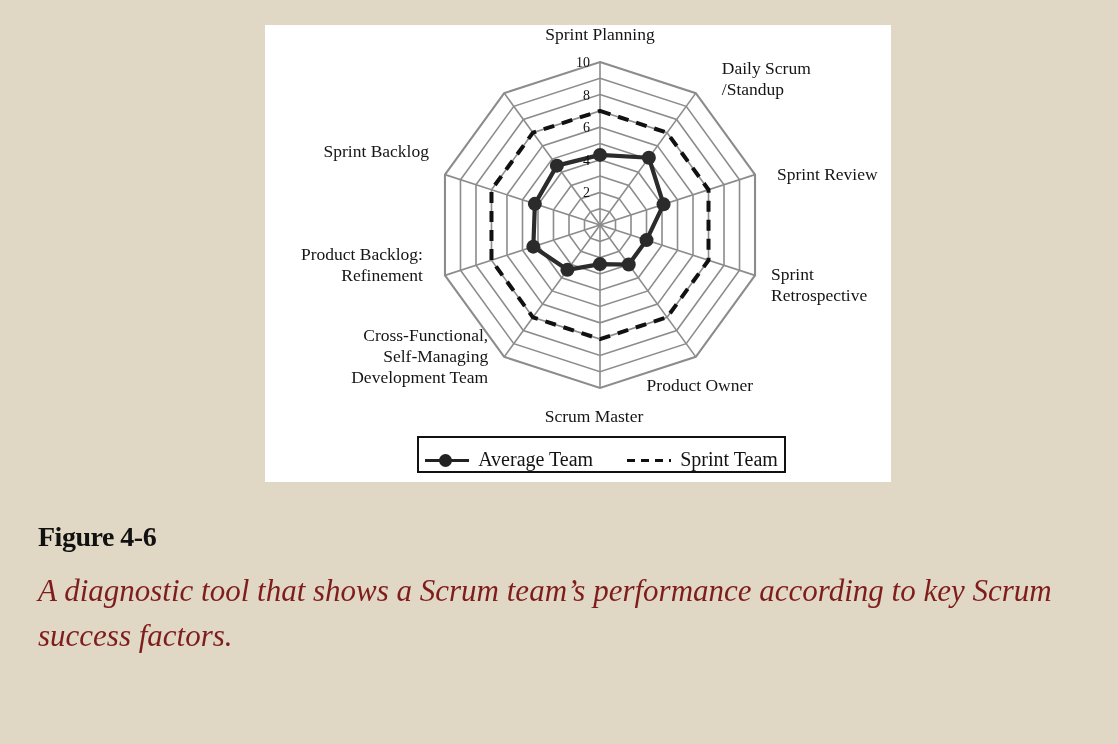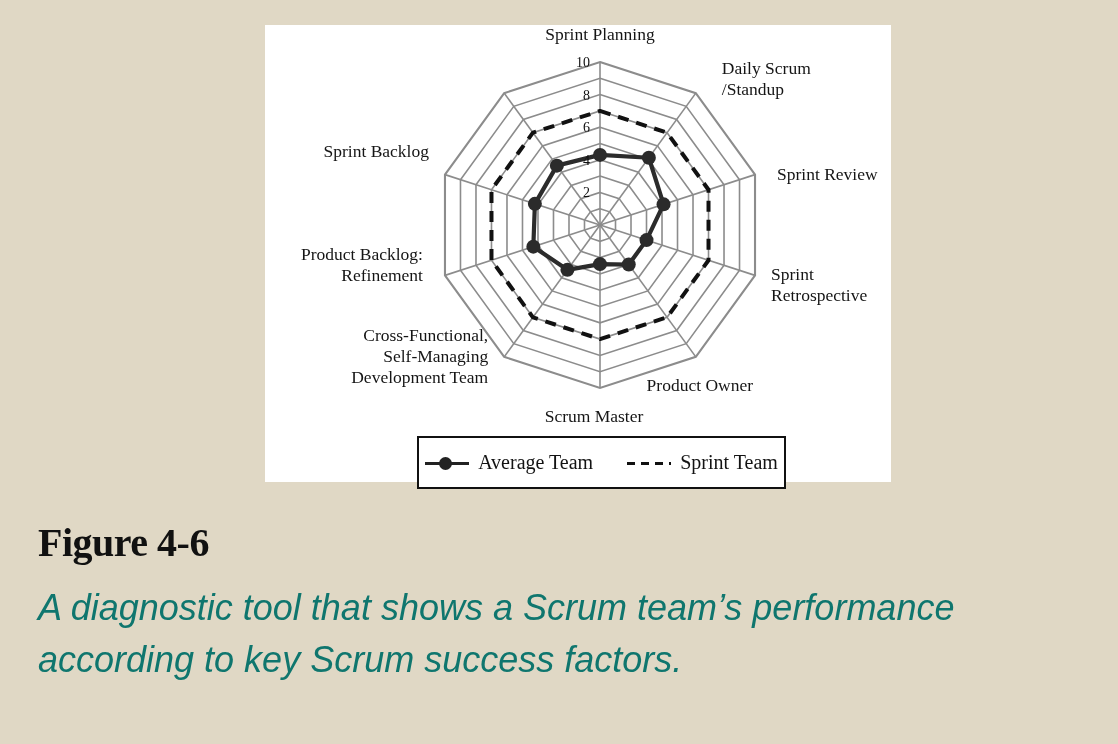--- a/index.html
+++ b/index.html
@@ -30,24 +30,24 @@
     font-size:17.5px;fill:#151515;
   }
   .tick-label{
     font-family:"Liberation Serif", serif;
     font-size:14px;fill:#111;
   }
 
   #legend-box{
     position:absolute;
     left:152px;top:411px;
-    width:369px;height:53px;
+    width:369px;height:37px;
     border:2.5px solid #111;
     background:#fff;
-    display:flex;align-items:center;justify-content:center;
+    display:flex;align-items:flex-end;justify-content:center;
     gap:34px;
     box-sizing:border-box;
   }
   .legend-entry{display:flex;align-items:center;gap:9px;}
   .legend-text{font-size:20px;color:#131313;font-family:"Liberation Serif", serif;white-space:nowrap;}
   .lg-solid{position:relative;width:44px;height:14px;}
   .lg-solid::before{
     content:"";position:absolute;left:0;top:6px;width:44px;height:3.4px;background:#222;
   }
   .lg-solid::after{
@@ -57,27 +57,27 @@
   .lg-dash::before{
     content:"";position:absolute;left:0;top:6px;width:44px;height:3.6px;
     background:repeating-linear-gradient(to right,#111 0 8px,transparent 8px 14px);
   }
 
   #caption{
     position:absolute;left:38px;top:522px;width:1050px;
   }
   #fig-number{
     font-family:"Liberation Serif", serif;
-    font-weight:bold;font-size:40px;color:#111;
+    font-weight:bold;font-size:28px;color:#111;
     letter-spacing:-0.5px;line-height:1.05;
   }
   #fig-caption{
     margin-top:18px;
-    font-family:Liberation Sans, sans-serif;
-    font-style:italic;font-size:36px;color:#0f766e;
+    font-family:Liberation Serif, serif;
+    font-style:italic;font-size:31px;color:#7f1d1d;
     line-height:1.45;
     max-width:1020px;
   }
 </style>
 </head>
 <body>
 
 <div id="figure-panel">
 
   <svg id="chart-svg" viewBox="0 0 626 457">

